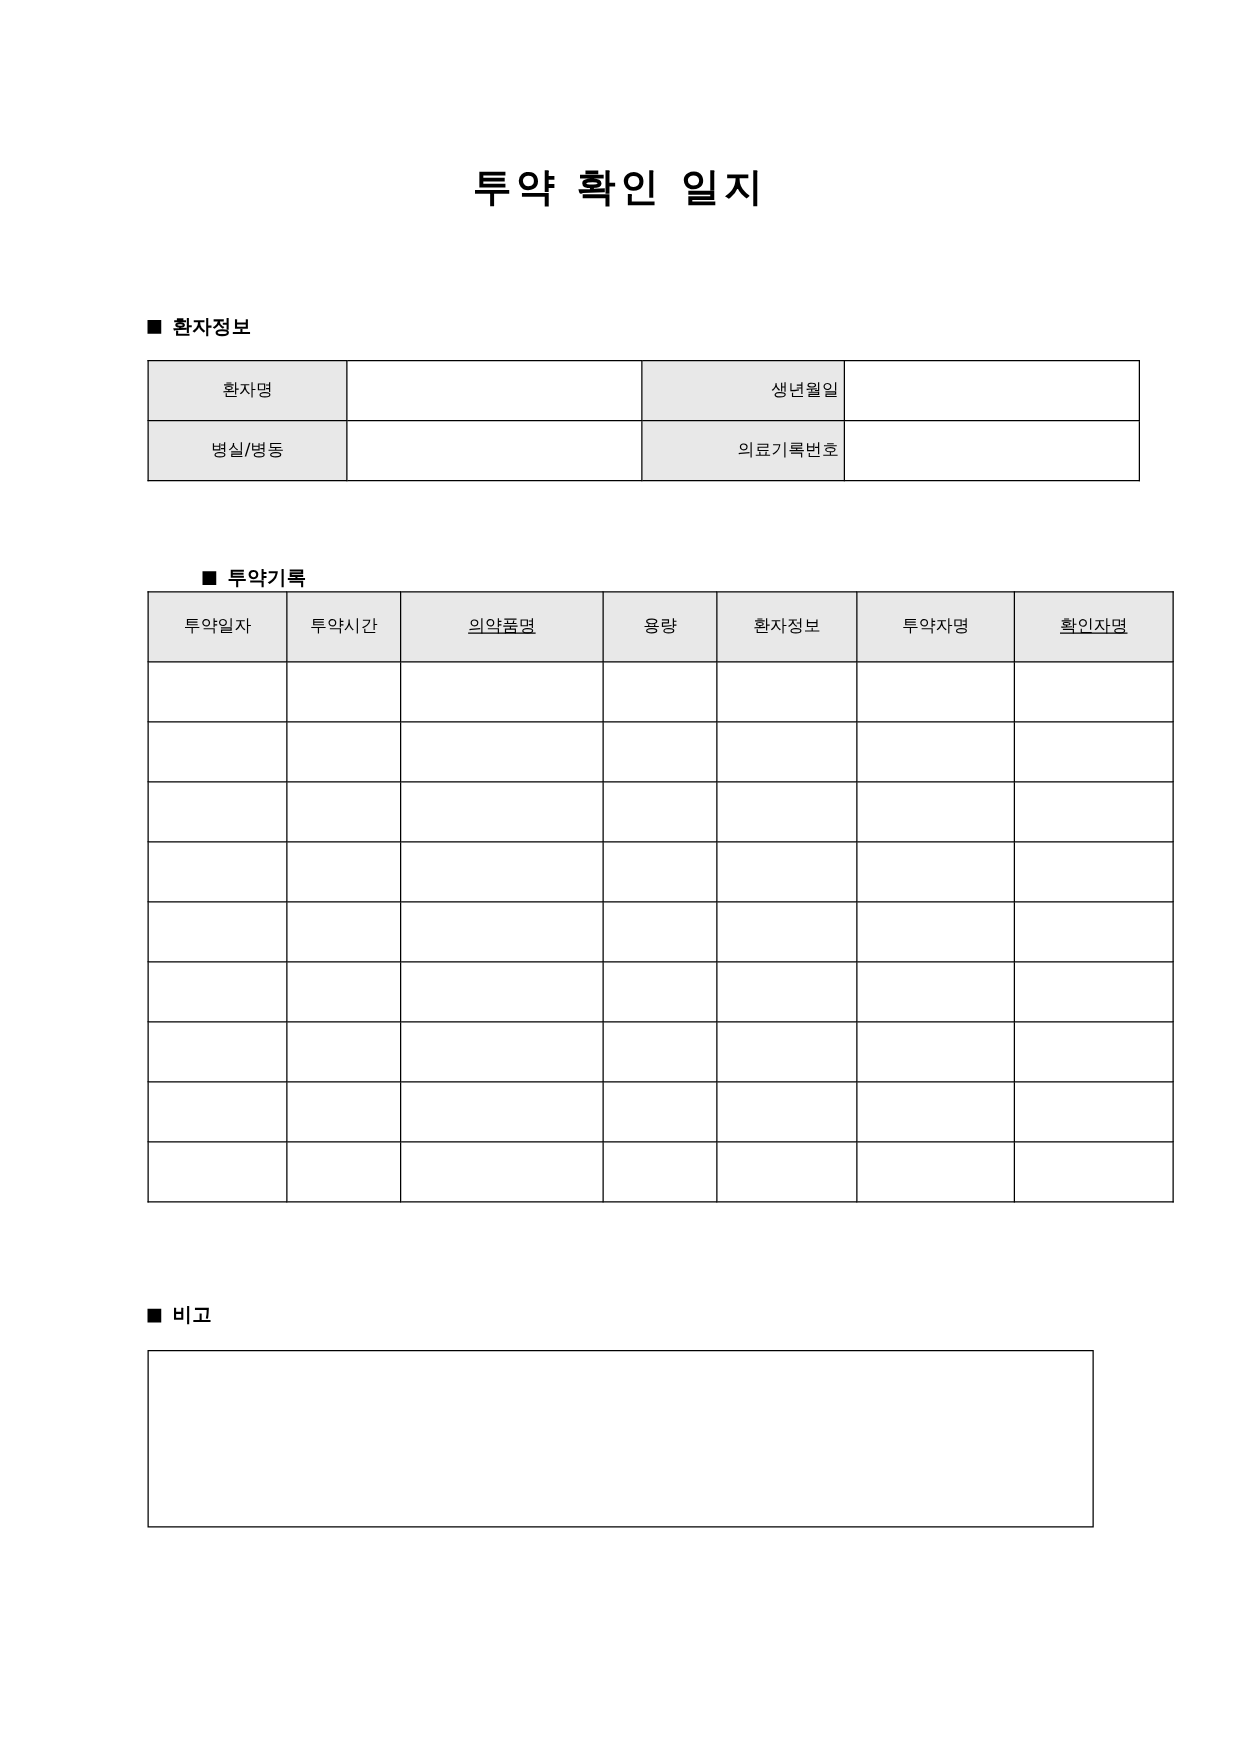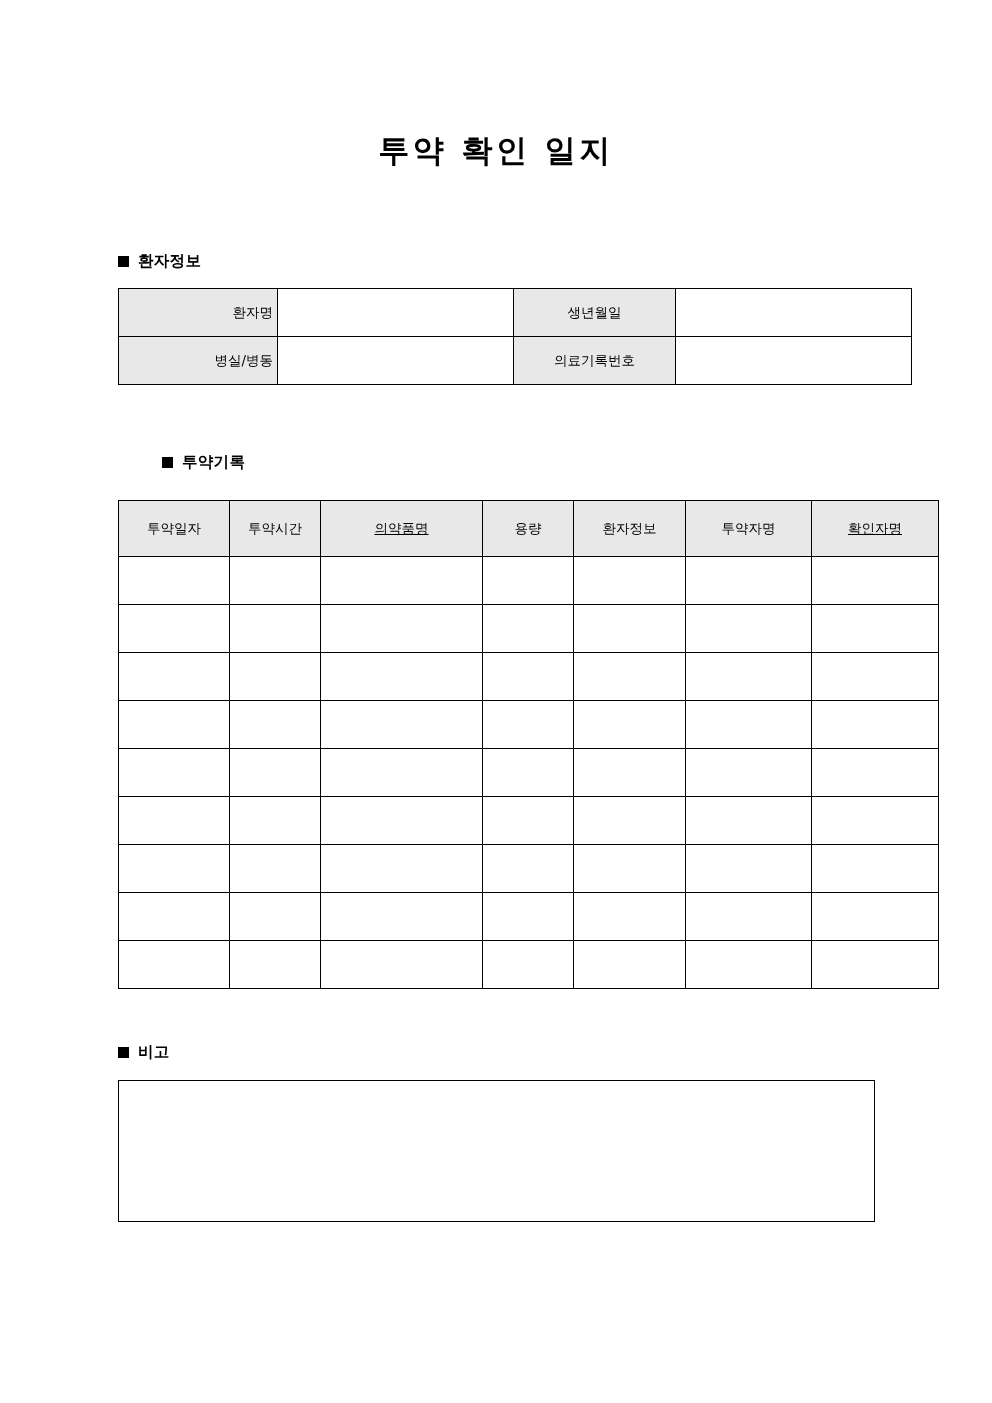--- a/index.html
+++ b/index.html
@@ -87,29 +87,29 @@
     background: #ffffff;
   }
 
   
   #patient-table {
     left: 118px;
     top: 288px;
     width: 757px;
   }
   #patient-table td { height: 47px; }
-  #patient-table .c1 { width: 150px; text-align: right; }
+  #patient-table .c1 { width: 150px; }
   #patient-table .c2 { width: 227px; }
-  #patient-table .c3 { width: 153px; }
+  #patient-table .c3 { width: 153px; text-align: right; }
   #patient-table .c4 { width: 227px; }
 
   
   #medication-table {
     left: 118px;
-    top: 500px;
+    top: 473px;
     width: 757px;
     border-radius: 23px;
   }
   #medication-table thead th {
     background: #e8e8e8;
     height: 55px;
     font-size: 13.5px;
   }
   #medication-table tbody td {
     height: 47px;

